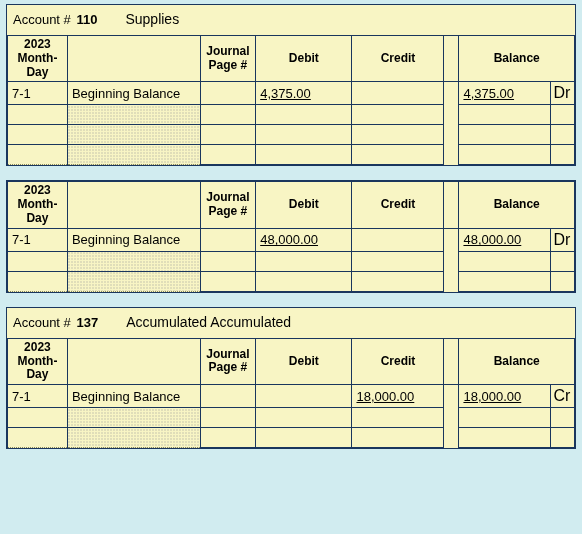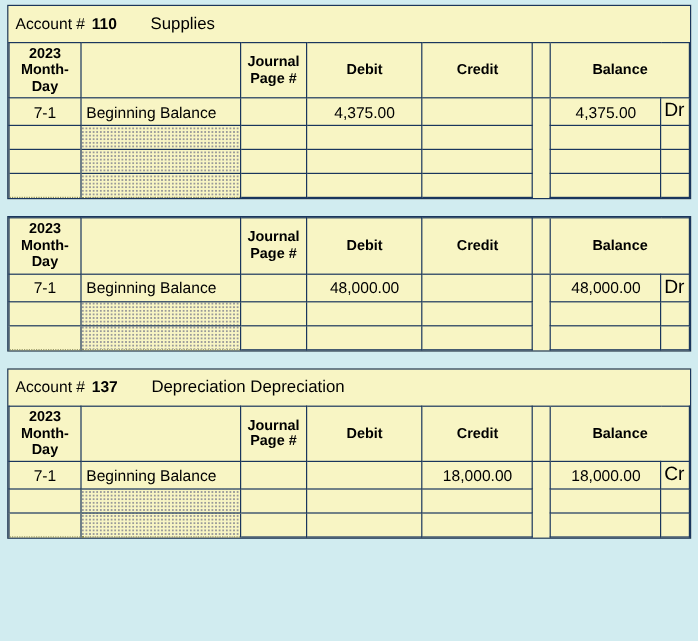--- a/index.html
+++ b/index.html
@@ -47,24 +47,24 @@
     background: #f8f5c4;
   }
   th.gap-th { border-left: none; border-right: none; }
   td {
     border: 1px solid #1a365d;
     padding: 2px 4px;
     height: 20px;
     font-size: 13px;
     vertical-align: middle;
   }
-  td.date { text-align: center; }
+  td.date { text-align: left; }
   td.desc { border-left: 1px solid #be185d; }
   td.journal { }
-  td.num { text-align: center; }
+  td.num { text-align: left; text-decoration: underline; }
   td.gap { border: none; }
   td.dc { text-align: left; padding-left: 2px; font-size: 16px; }
   .dotted {
     background-image: radial-gradient(#999 0.6px, transparent 0.6px);
     background-size: 3px 3px;
     background-position: 0 0;
   }
   td.desc.dotted { border-bottom: 1px dotted #8a8a5a; }
   td.date.empty { border-bottom: 1px dotted #8a8a5a; }
 </style>
@@ -203,21 +203,21 @@
             <td class="num"></td>
             <td class="num"></td>
             <td class="gap"></td>
             <td class="num"></td>
             <td class="dc"></td>
           </tr>
         </tbody>
       </table>
     </div>
     <div class="ledger">
-      <div class="account-header"><span class="lbl">Account #</span> <span class="num">137</span><span class="title">Depreciation Depreciation</span></div>
+      <div class="account-header"><span class="lbl">Account #</span> <span class="num">137</span><span class="title">Accumulated Accumulated</span></div>
       <table>
         <colgroup>
           <col class="c-date">
           <col class="c-desc">
           <col class="c-journal">
           <col class="c-debit">
           <col class="c-credit">
           <col class="c-gap">
           <col class="c-balance">
           <col class="c-dc">

